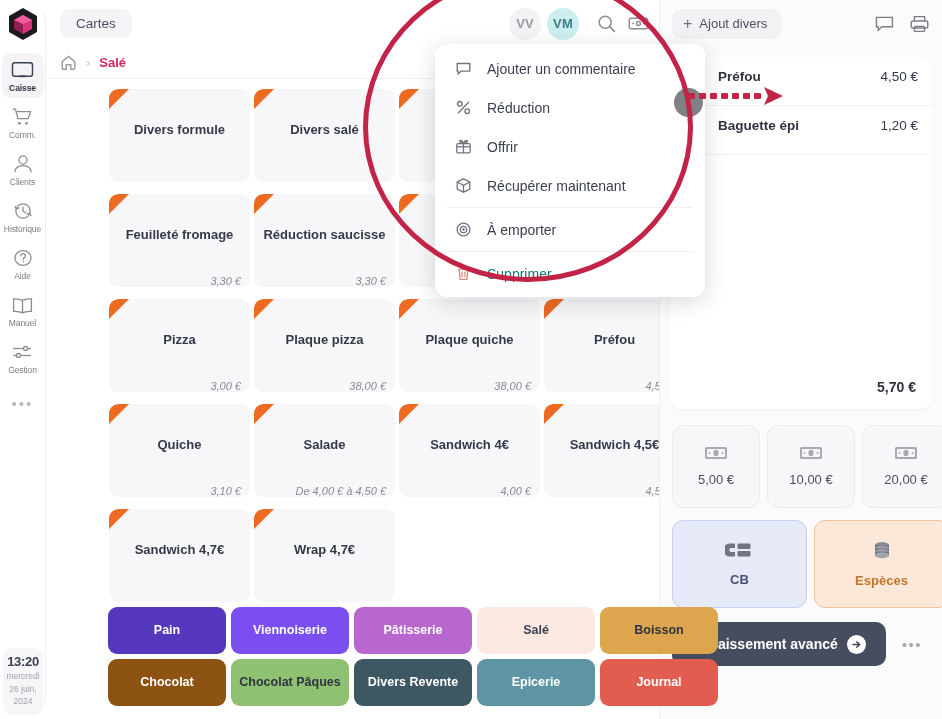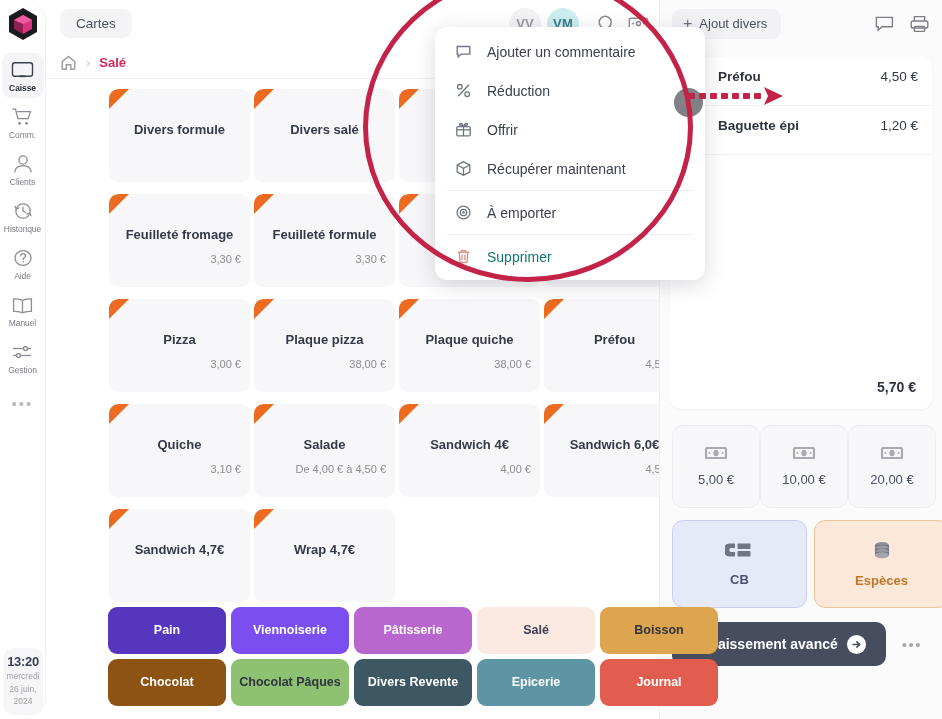--- a/index.html
+++ b/index.html
@@ -89,22 +89,22 @@
   }
   .pcard .corner {
     position:absolute; left:0; top:0; width:0; height:0;
     border-top: 20px solid #ec6b20; border-right: 20px solid transparent;
     border-top-left-radius: 9px;
   }
   .pname {
     font-size: 13px; color:#343a48; font-weight: bold; text-align:center; line-height:1.25;
   }
   .pprice {
-    position:absolute; right: 9px; bottom: 22px;
-    font-size: 11px; color:#8a8a93;
+    position:absolute; right: 9px; bottom: 0;
+    font-size: 11px; color:#8a8a93;font-style:italic;
   }
 
   .catbar { padding: 4px 0 8px 0; }
   .catrow {
     display:grid; grid-template-columns: repeat(5, 118px);
     gap: 5px 5px; padding-left: 62px; margin-bottom: 5px;
   }
   .catbtn {
     height: 47px; border-radius: 9px; display:flex; align-items:center; justify-content:center;
     font-size: 12.5px; font-weight: bold; cursor:pointer; text-align:center; padding: 0 4px;
@@ -141,21 +141,21 @@
   .cr-qtybox { width: 34px; flex:0 0 34px; text-align:center; }
   .cr-qty { font-size: 13.5px; color:#343a48; font-weight: bold; }
   .cr-unit { font-size: 10.5px; color:#c3c3ca; margin-top:1px; margin-left:-8px;}
   .cr-name { flex:1 1 auto; font-size: 13.5px; color:#2f3440; font-weight:bold; padding-top:1px;}
   .cr-price { font-size: 13.5px; color:#343a48; white-space:nowrap; padding-top:1px;}
   .cart-total {
     text-align:right; padding: 12px 16px 14px 14px;
     font-size: 14px; font-weight: bold; color:#2d323e;
   }
 
-  .quickcash { display:grid; grid-template-columns: repeat(3, 88px); padding: 16px 10px 0 12px; }
+  .quickcash { display:grid; grid-template-columns: repeat(3, 88px); gap: 7px; padding: 16px 10px 0 12px; }
   .qc {
     height: 83px; background:#f7f7f9; border:1px solid #ececf0; border-radius: 11px;
     display:flex; flex-direction:column; align-items:center; justify-content:center; gap:8px;
     cursor:pointer;
   }
   .qc-label { font-size: 13px; color:#4b5160; }
 
   .paytypes { display:grid; grid-template-columns: repeat(2, 135px); gap: 7px; padding: 12px 10px 0 12px; }
   .pt {
     height: 88px; border-radius: 11px; display:flex; flex-direction:column;
@@ -174,21 +174,21 @@
   }
   .btn-enc-label { color:#fff; font-size:14px; font-weight:bold; }
   .enc-arrow {
     width:19px; height:19px; border-radius:50%; background:#fff;
     display:flex; align-items:center; justify-content:center;
   }
   .more-dots { width: 40px; text-align:center; color:#a8a8b0; font-size:15px; letter-spacing:1.5px; cursor:pointer; }
 
   
   .ctxmenu {
-    position:absolute; left: 389px; top: 27px; width: 270px;
+    position:absolute; left: 389px; top: 44px; width: 270px;
     background:#ffffff; border-radius: 12px;
     box-shadow: 0 5px 22px rgba(25,25,45,.16);
     padding: 5px 0 4px 0; z-index: 40;
   }
   .ctxitem {
     display:flex; align-items:center; gap:14px; padding: 11px 16px 11px 19px;
     font-size: 14px; color:#3b4150; cursor:pointer;
   }
   .ctxitem .cico { width:19px; display:flex; align-items:center; justify-content:center; color:#6f7582; }
   .ctx-sep { height:1px; background:#eeeef1; margin: 2px 12px; }
@@ -371,21 +371,21 @@
           <span class="pprice"></span>
         </div>
 
         <div class="pcard">
           <span class="corner"></span>
           <span class="pname">Feuilleté fromage</span>
           <span class="pprice">3,30 €</span>
         </div>
         <div class="pcard">
           <span class="corner"></span>
-          <span class="pname">Feuilleté formule</span>
+          <span class="pname">Réduction saucisse</span>
           <span class="pprice">3,30 €</span>
         </div>
         <div class="pcard">
           <span class="corner"></span>
           <span class="pname"></span>
           <span class="pprice">3,10 €</span>
         </div>
         <div class="pcard">
           <span class="corner"></span>
           <span class="pname"></span>
@@ -423,21 +423,21 @@
           <span class="pname">Salade</span>
           <span class="pprice">De 4,00 € à 4,50 €</span>
         </div>
         <div class="pcard">
           <span class="corner"></span>
           <span class="pname">Sandwich 4€</span>
           <span class="pprice">4,00 €</span>
         </div>
         <div class="pcard">
           <span class="corner"></span>
-          <span class="pname">Sandwich 6,0€</span>
+          <span class="pname">Sandwich 4,5€</span>
           <span class="pprice">4,50 €</span>
         </div>
 
         <div class="pcard">
           <span class="corner"></span>
           <span class="pname">Sandwich 4,7€</span>
           <span class="pprice"></span>
         </div>
         <div class="pcard">
           <span class="corner"></span>

